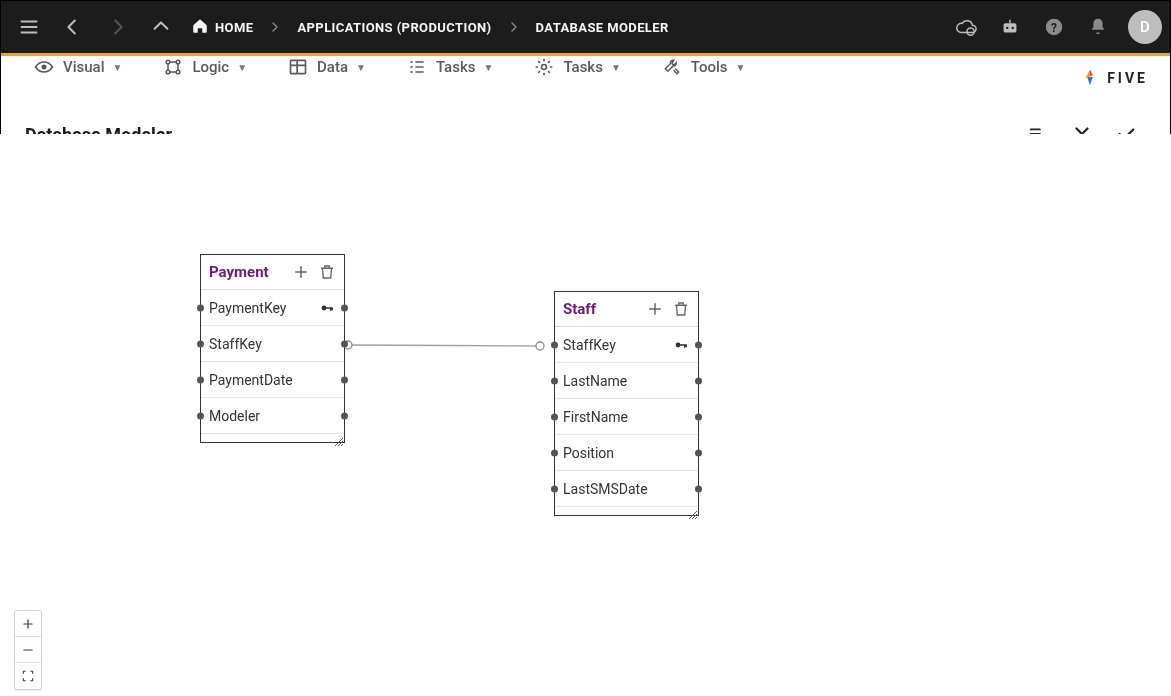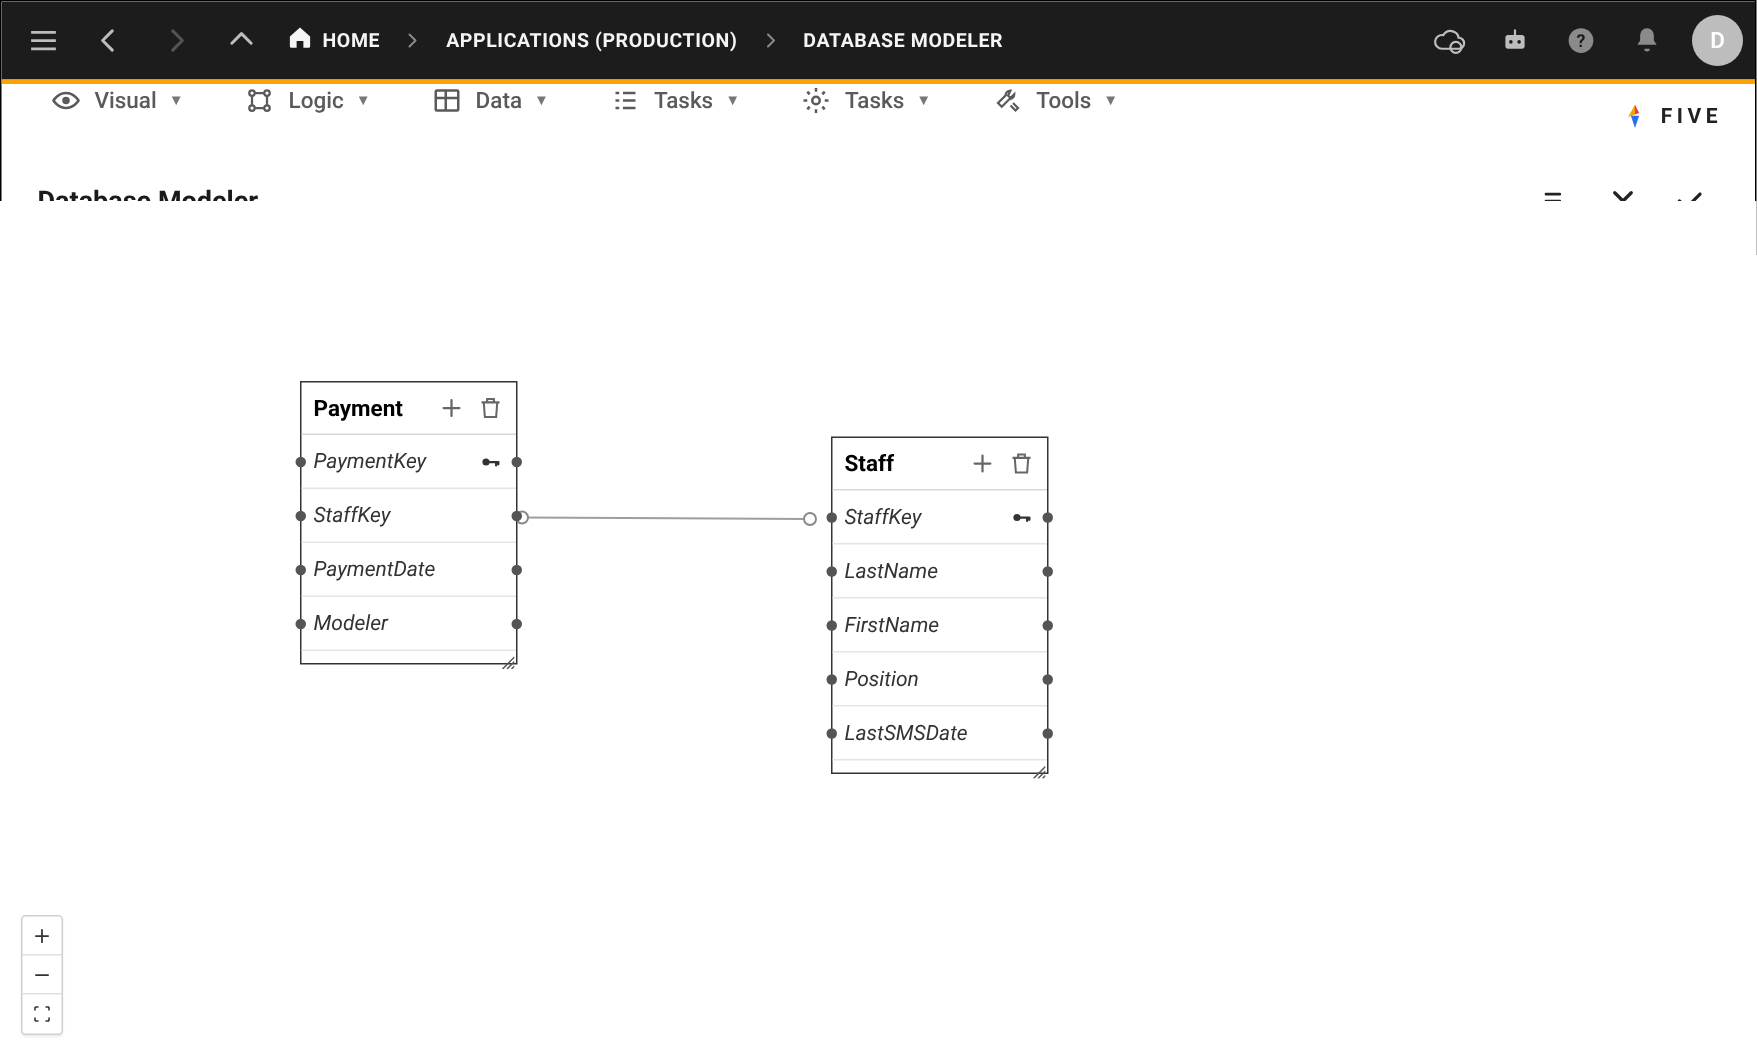--- a/index.html
+++ b/index.html
@@ -37,24 +37,24 @@
   .page-head .pact { width:40px; height:40px; display:flex; align-items:center; justify-content:center; color:#222; margin-left:4px; }
   .page-head .pact svg { width:22px; height:22px; stroke:#222; }
 
   
   .canvas { position:absolute; left:0; right:0; top:134px; bottom:0; background:#fff; }
   .rel-line { position:absolute; pointer-events:none; }
 
   
   .tbl { position:absolute; width:145px; background:#fff; border:1px solid #333; }
   .tbl-head { display:flex; align-items:center; gap:4px; padding:6px 6px 6px 8px; border-bottom:1px solid #d7d7d7; }
-  .tbl-title { font-weight:700; font-size:15px; color:#000000; flex:1; }
+  .tbl-title { font-weight:700; font-size:15px; color:#701a75; flex:1; }
   .tbl-head .hicon { width:22px; height:22px; display:flex; align-items:center; justify-content:center; color:#666; }
   .tbl-head .hicon svg { width:18px; height:18px; }
-  .tbl-row { position:relative; height:36px; display:flex; align-items:center; padding:0 8px; border-bottom:1px solid #e4e4e4; font-size:14px; color:#333;font-style:italic; }
+  .tbl-row { position:relative; height:36px; display:flex; align-items:center; padding:0 8px; border-bottom:1px solid #e4e4e4; font-size:14px; color:#333; }
   .tbl-row:last-child { border-bottom:none; }
   .tbl-row .fname { flex:1; }
   .tbl-row .keyicon { width:18px; height:18px; display:flex; align-items:center; justify-content:center; }
   .dot { position:absolute; width:7px; height:7px; background:#555; border-radius:50%; top:50%; transform:translateY(-50%); }
   .dot.l { left:-4px; }
   .dot.r { right:-4px; }
   .resize-handle { position:absolute; right:1px; bottom:1px; width:10px; height:10px; }
   .resize-handle svg { width:10px; height:10px; }
   .tbl-foot { height:8px; }
 

